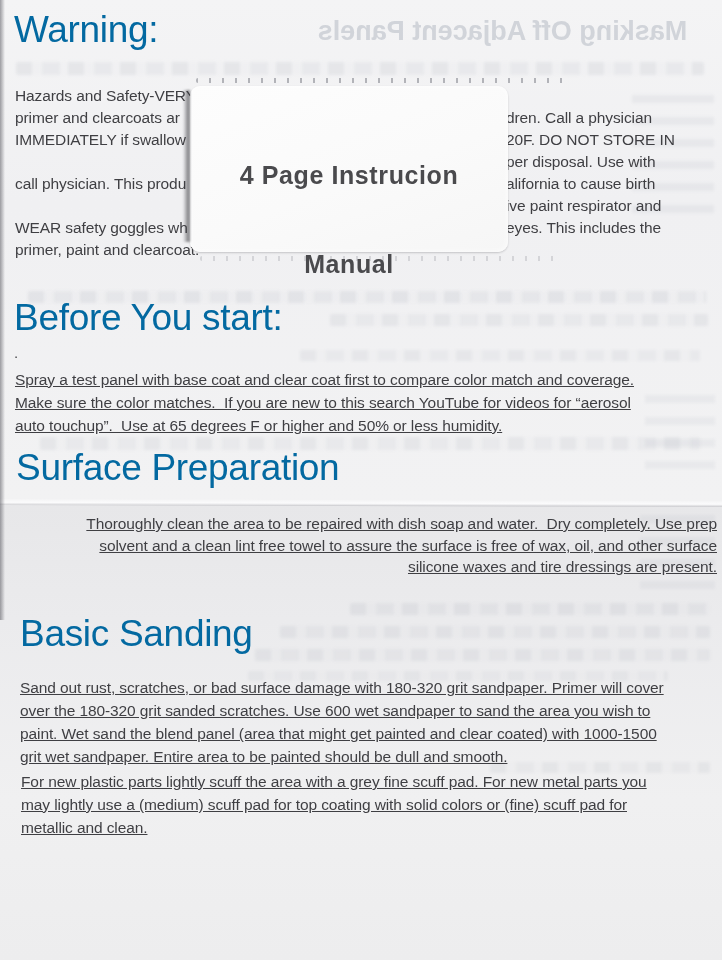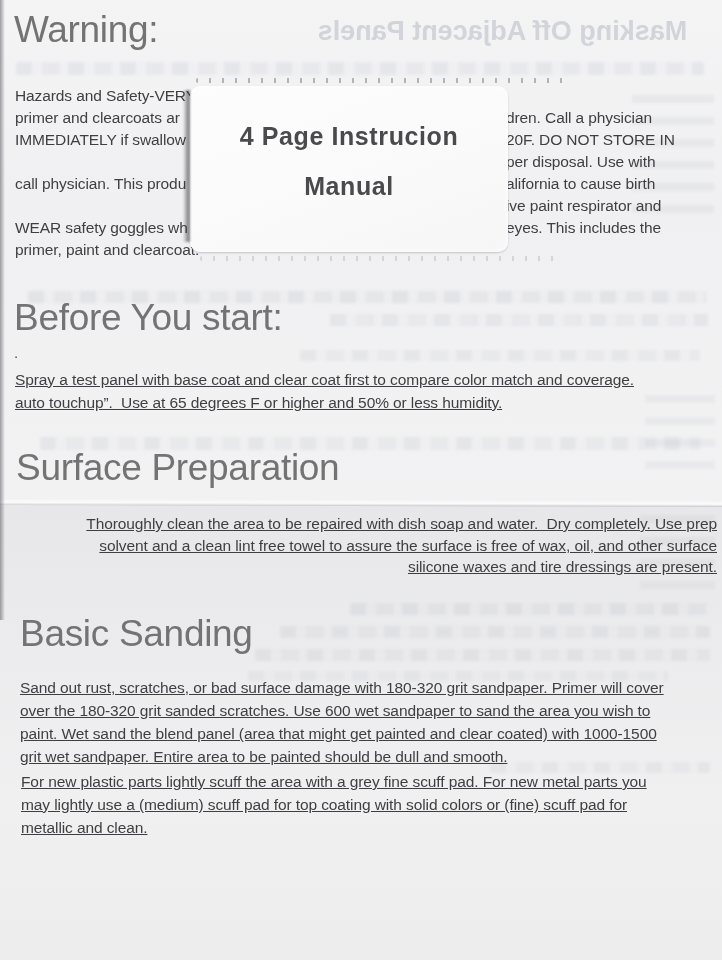--- a/index.html
+++ b/index.html
@@ -36,21 +36,21 @@
   .bleed{position:absolute;z-index:1;filter:blur(1.5px);border-radius:2px;
     background:repeating-linear-gradient(90deg,
       rgba(148,154,168,.26) 0 16px, rgba(148,154,168,.05) 16px 26px,
       rgba(148,154,168,.20) 26px 44px, rgba(148,154,168,.04) 44px 52px);}
   .bleed-v{position:absolute;z-index:1;filter:blur(1.6px);
     background:repeating-linear-gradient(180deg,
       rgba(148,154,168,.22) 0 8px, rgba(0,0,0,0) 8px 22px);}
   
   .h1{
     position:absolute;z-index:2;font-size:37px;font-weight:400;
-    color:#737373;letter-spacing:-.3px;white-space:pre;line-height:1.1;
+    color:#0369a1;letter-spacing:-.3px;white-space:pre;line-height:1.1;
   }
   
   .para{position:absolute;z-index:2;font-size:15.5px;letter-spacing:-.1px;color:#3f3f43;}
   .pline{white-space:pre;height:23px;line-height:23px;text-decoration:underline;}
   .para-tight .pline{height:21.5px;line-height:21.5px;text-align:right;}
   .wline{position:relative;white-space:pre;height:22px;line-height:22px;}
   .wl{white-space:pre;}
   .wr{position:absolute;left:491px;top:0;white-space:pre;}
   .stray{position:absolute;left:14px;top:344px;z-index:2;font-size:15px;color:#4a4a4e;}
   
@@ -60,21 +60,21 @@
     border-radius:10px;
     box-shadow:0 1px 2px rgba(40,40,44,.22), inset 0 0 6px rgba(255,255,255,.8);
     display:flex;flex-direction:column;align-items:center;
     padding-top:36px;box-sizing:border-box;gap:21px;
   }
   .sticker::before{
     content:"";position:absolute;left:-7px;top:4px;width:7px;height:152px;
     background:linear-gradient(90deg,rgba(55,55,60,0) 0%,rgba(55,55,60,.55) 70%);
     filter:blur(.8px);
   }
-  .sticker-line{font-size:25px;font-weight:700;color:#4a4a4d;letter-spacing:.6px;white-space:pre;}
+  .sticker-line{font-size:25px;font-weight:700;color:#4a4a4d;letter-spacing:.6px;white-space:pre;margin-top:39px;}
   .perf{
     position:absolute;z-index:3;height:5px;border-radius:2px;
     background:repeating-linear-gradient(90deg,rgba(126,128,136,.55) 0 2px,rgba(0,0,0,0) 2px 13px);
   }
   .perf-top{left:196px;top:78px;width:372px;}
   .perf-bottom{left:200px;top:256px;width:360px;opacity:.45;}
 </style>
 </head>
 <body>
 
@@ -116,20 +116,21 @@
   <div class="sticker">
     <div class="sticker-line">4 Page Instrucion</div>
     <div class="sticker-line">Manual</div>
   </div>
   <div class="perf perf-bottom"></div>
 
   <div class="h1" style="left:14px;top:298px">Before You start:</div>
   <div class="stray">.</div>
   <div class="para" style="left:15px;top:368px;width:700px">
       <div class="pline">Spray a test panel with base coat and clear coat first to compare color match and coverage.</div>
+      <div class="pline">Make sure the color matches.  If you are new to this search YouTube for videos for “aerosol</div>
       <div class="pline">auto touchup”.  Use at 65 degrees F or higher and 50% or less humidity.</div>
     </div>
 
   <div class="h1" style="left:16px;top:448px">Surface Preparation</div>
   <div class="para para-tight" style="left:17px;top:513px;width:700px">
       <div class="pline">Thoroughly clean the area to be repaired with dish soap and water.  Dry completely. Use prep</div>
       <div class="pline">solvent and a clean lint free towel to assure the surface is free of wax, oil, and other surface</div>
       <div class="pline">silicone waxes and tire dressings are present.</div>
     </div>
 

